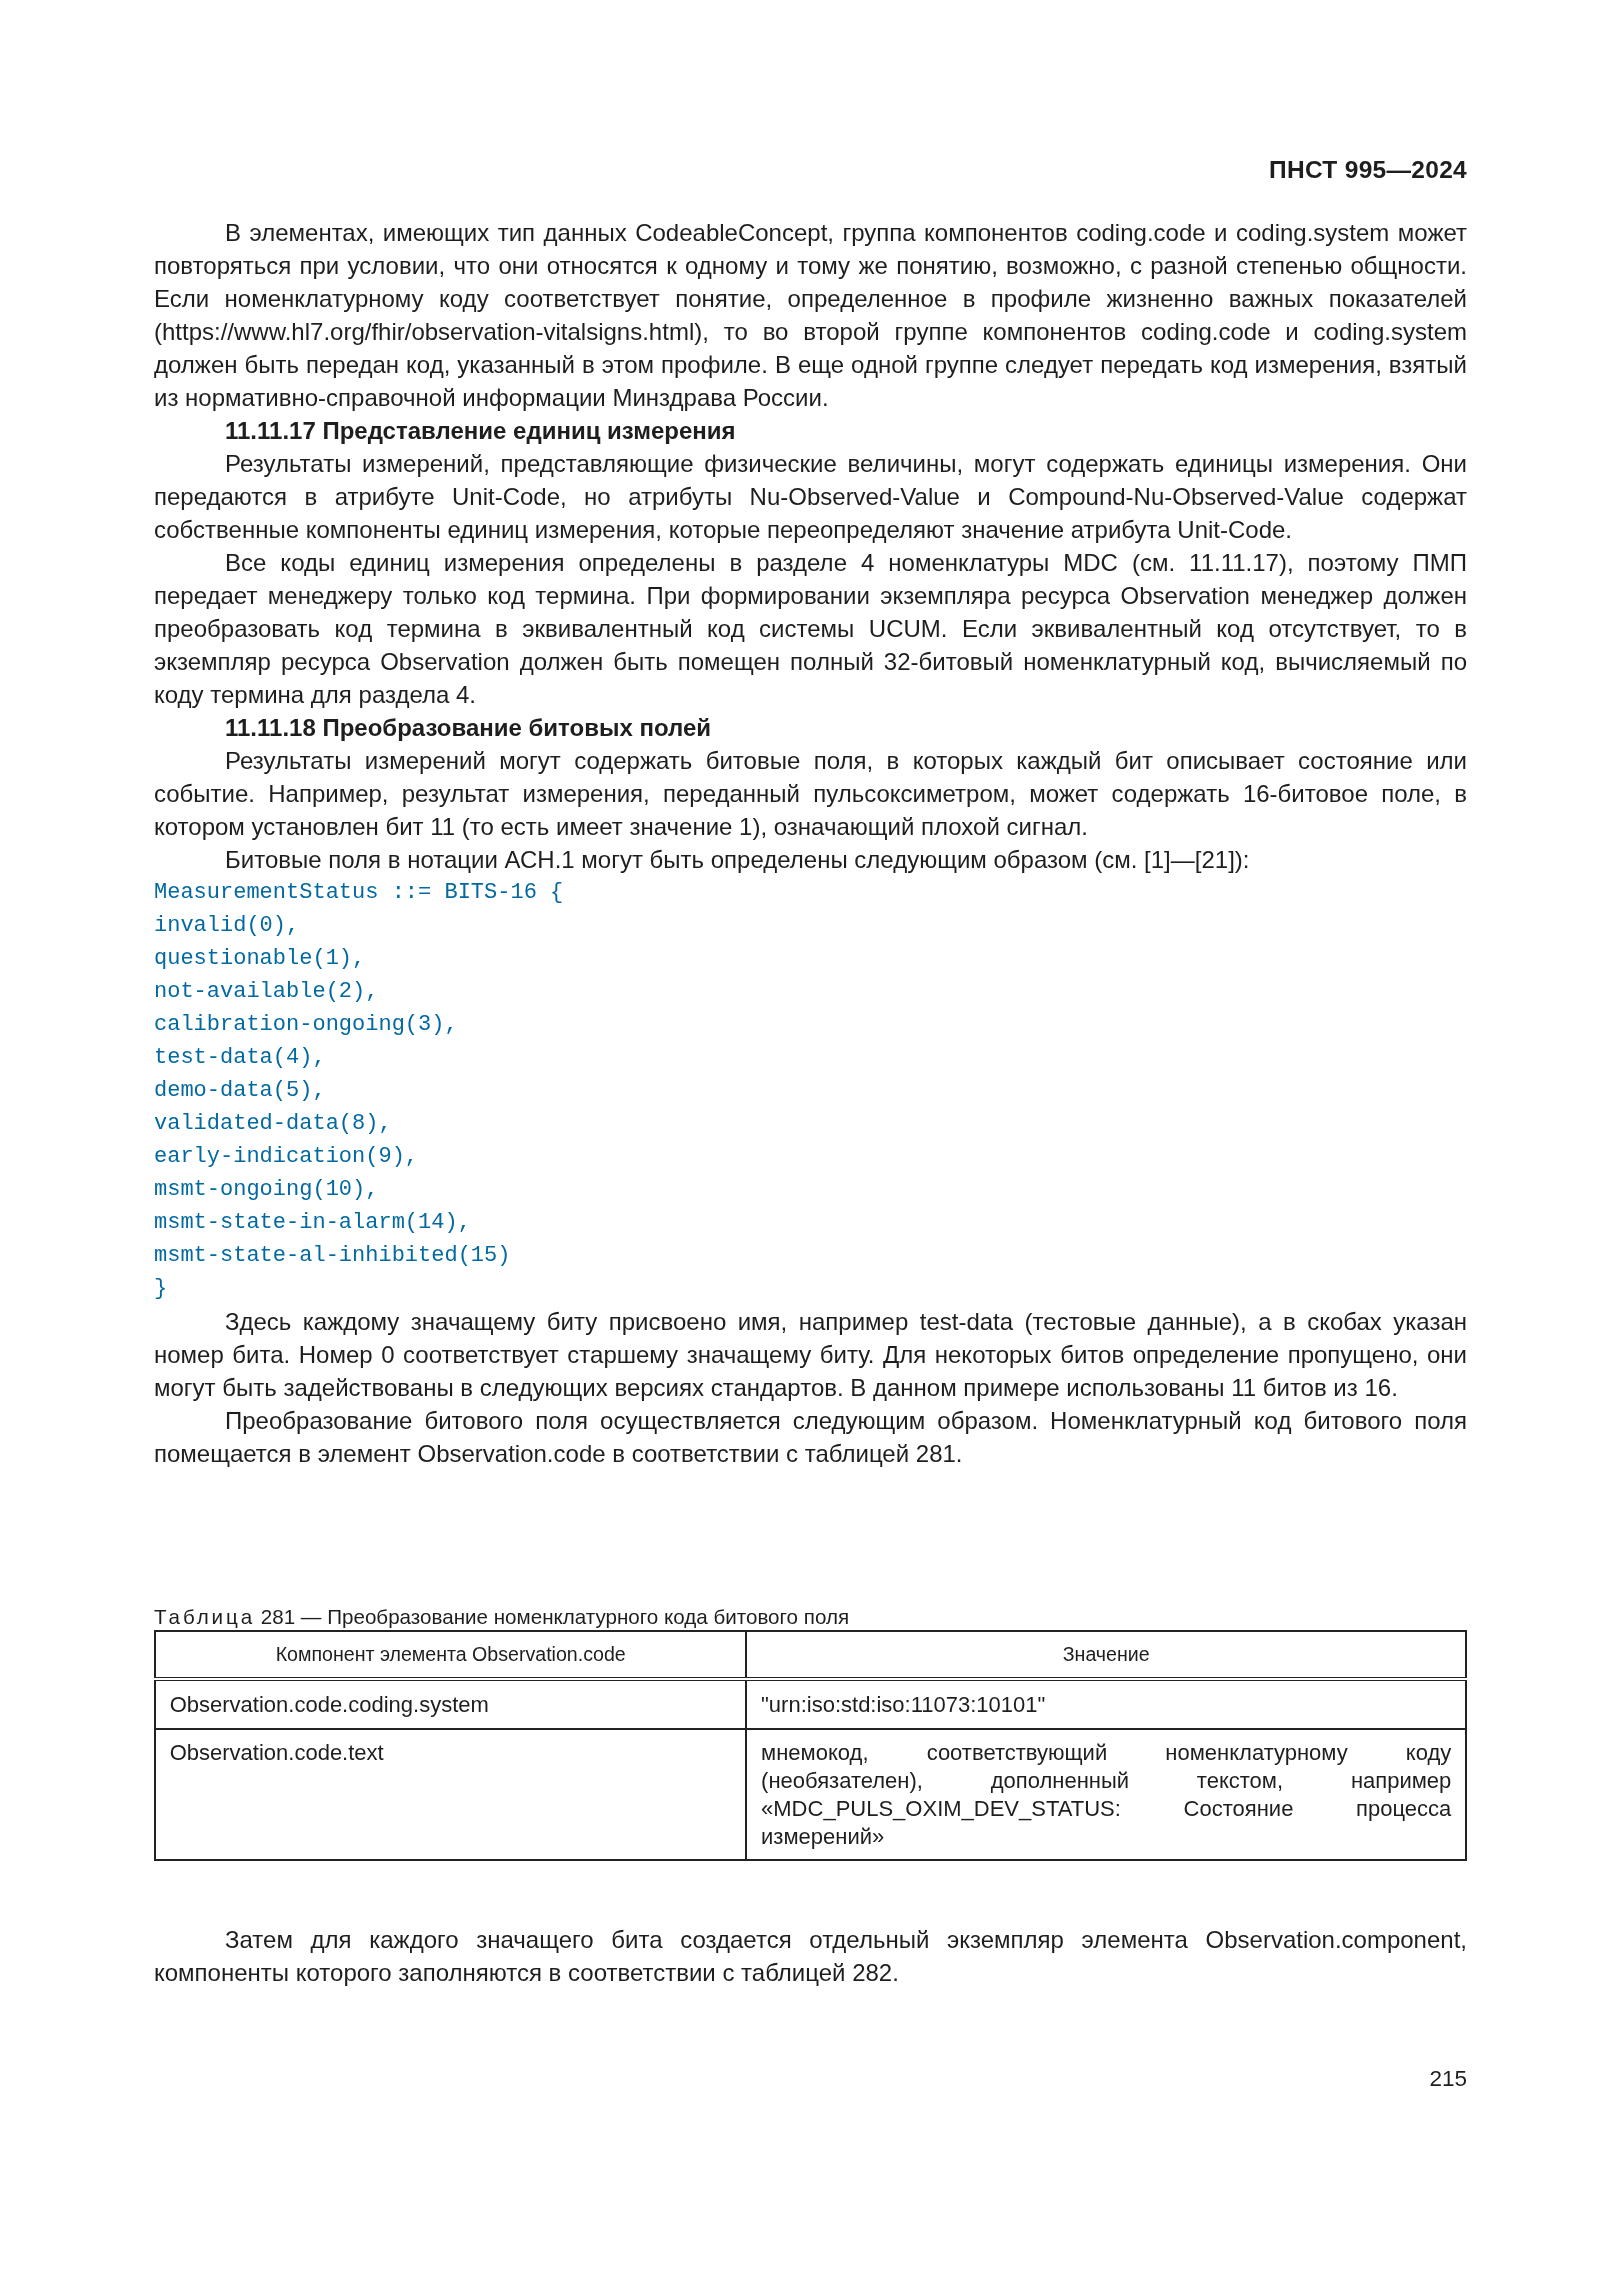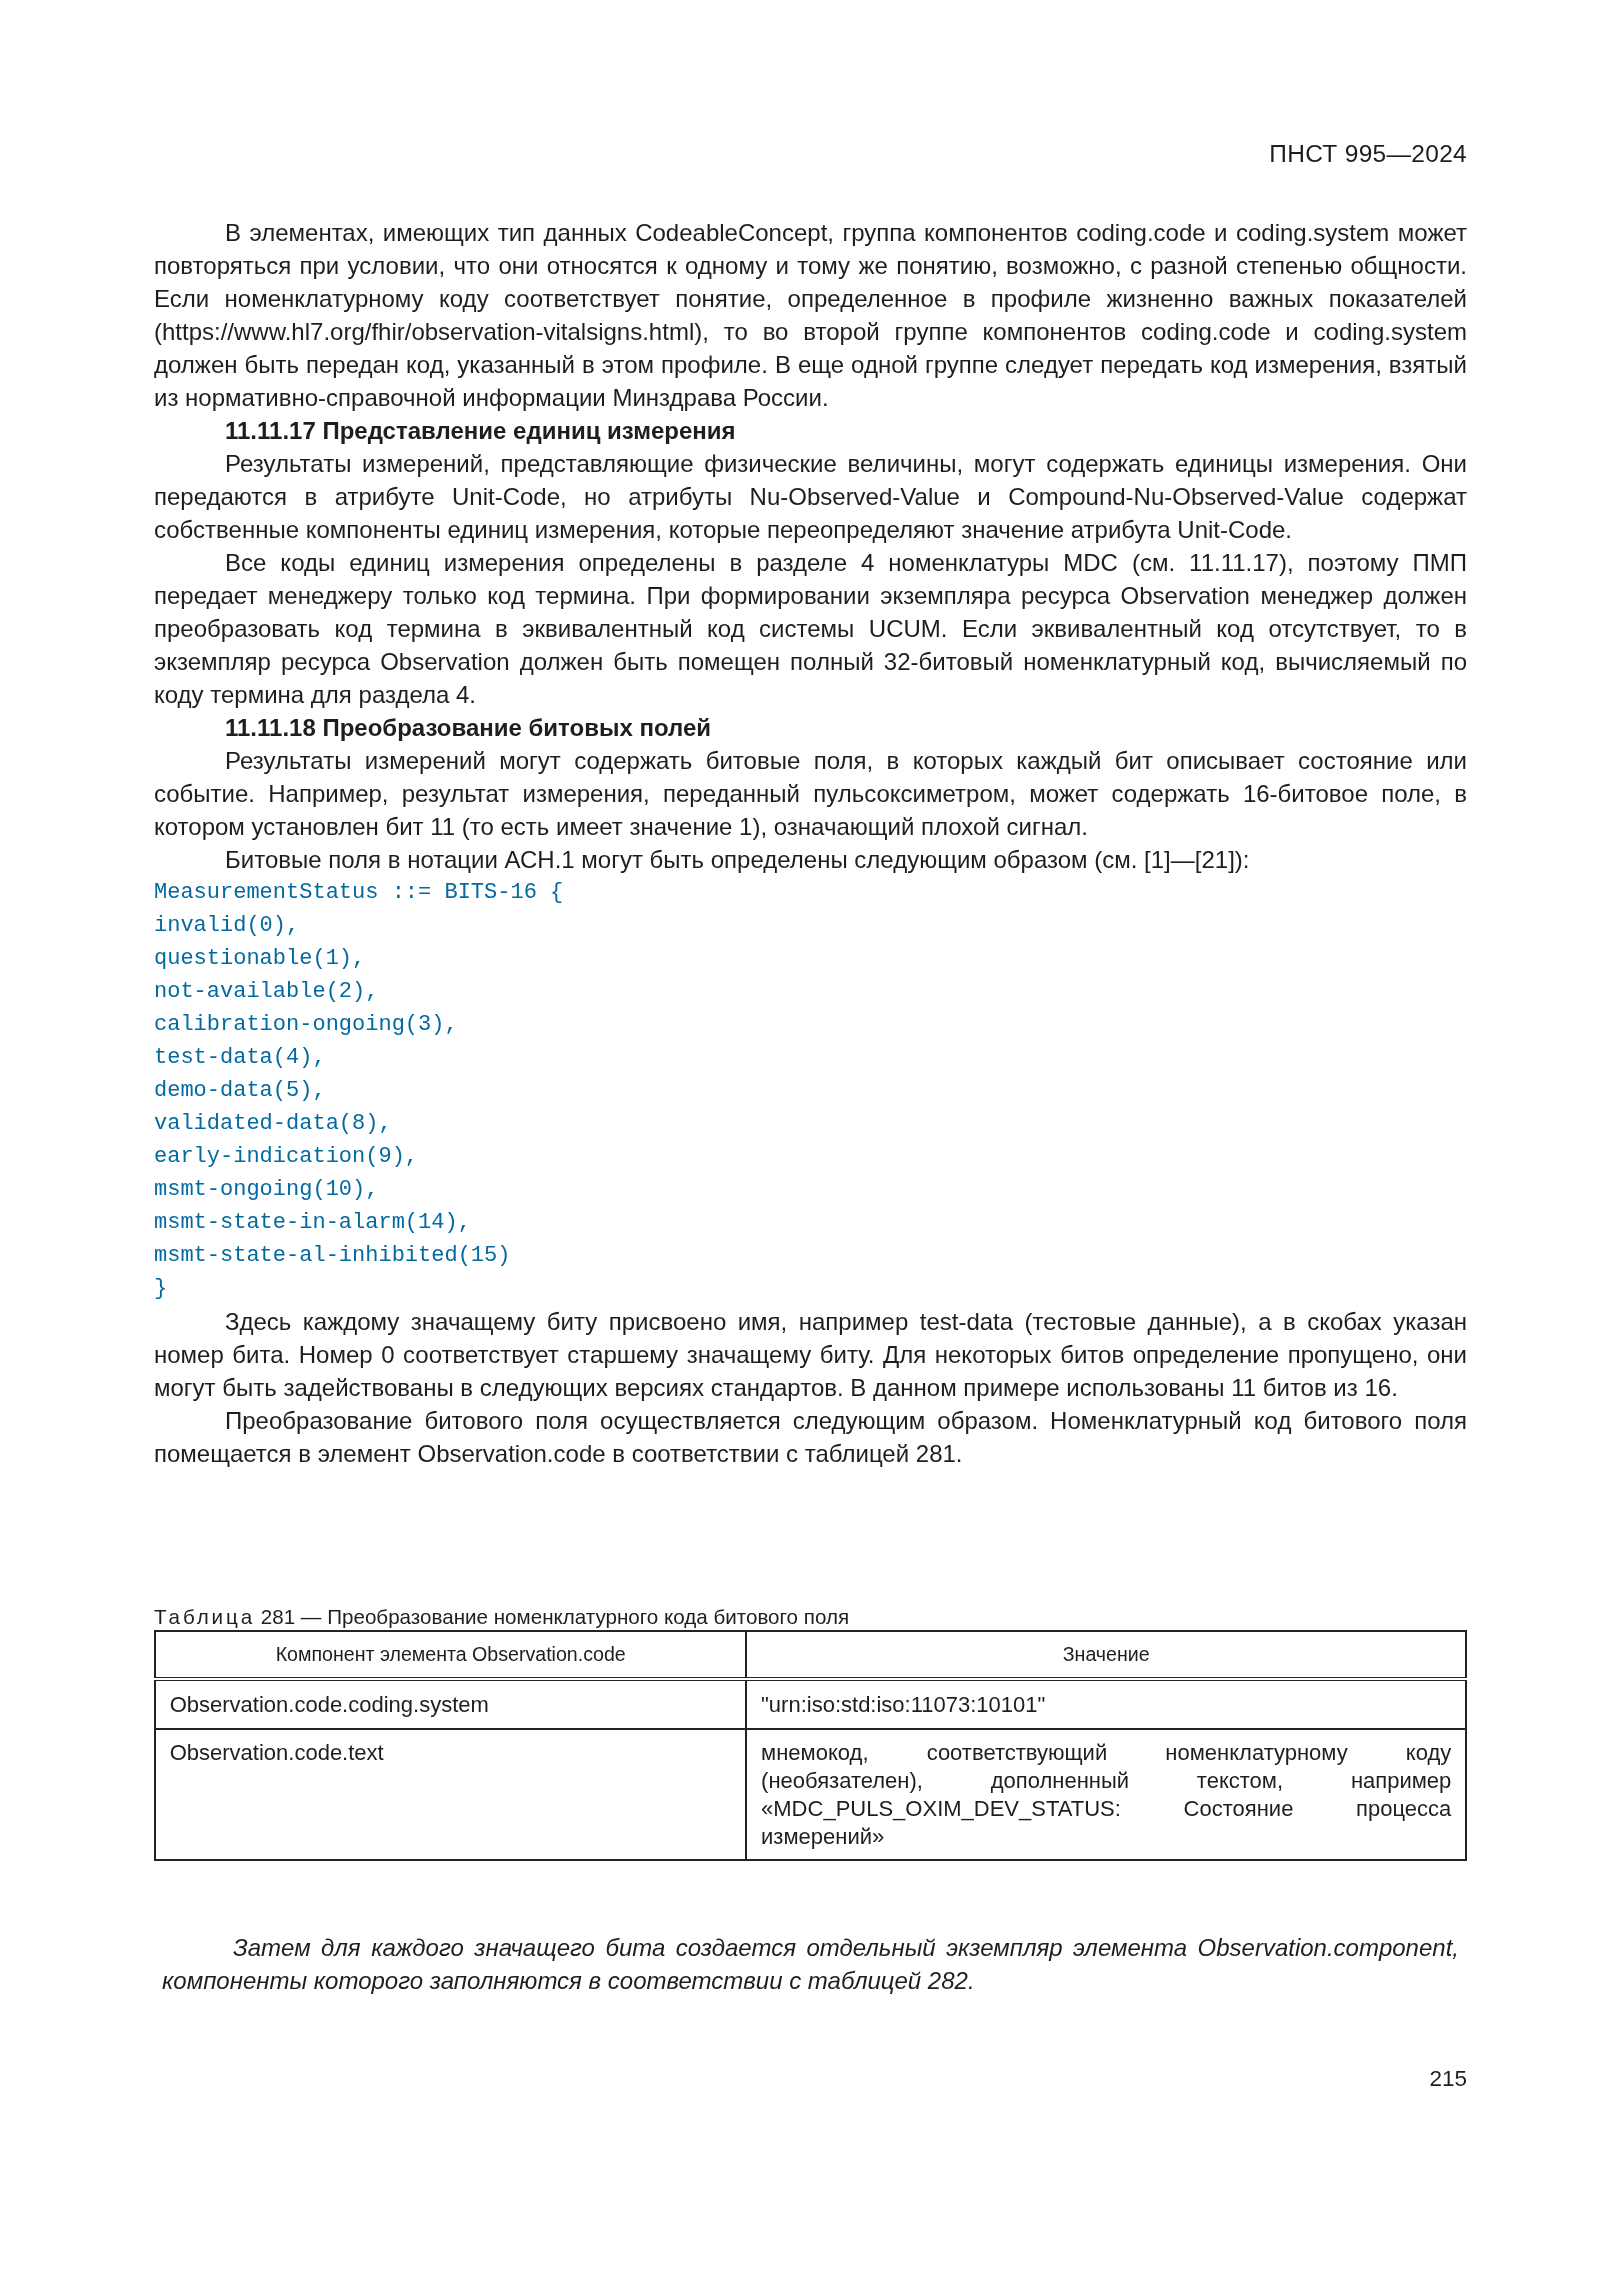--- a/index.html
+++ b/index.html
@@ -1,19 +1,19 @@
 <!DOCTYPE html>
 <html><head>
   <meta charset="utf-8">
   <style>
     html, body { margin: 0; padding: 0; background: #ffffff; }
     body { width: 1621px; height: 2293px; position: relative; overflow: hidden; color: #1e1e1e; }
     .std-header {
-      position: absolute; right: 154px; top: 140px;
-      font-family: "Liberation Sans", sans-serif; font-weight: normal; font-size: 24.5px; letter-spacing: 0.3px;
+      position: absolute; right: 154px; top: 156px;
+      font-family: "Liberation Sans", sans-serif; font-weight: bold; font-size: 24.5px; letter-spacing: 0.3px;
     }
     .body-text {
       position: absolute; left: 154px; top: 216px; width: 1313px;
       font-family: "Liberation Sans", sans-serif; font-size: 24px; line-height: 33px;
       text-align: justify;
     }
     .body-text p { margin: 0; text-indent: 71px; }
     .body-text h3 { margin: 0; font-size: 24px; font-weight: bold; text-indent: 71px; line-height: 33px; }
     pre.code {
       margin: 0; font-family: "Liberation Mono", monospace; font-size: 22px; line-height: 33px;
@@ -33,21 +33,21 @@
     table.t281 th { font-weight: normal; font-size: 19.6px; height: 43px; vertical-align: middle; text-align: center; border-bottom: 4.9px double #222; }
     table.t281 td { padding: 9.8px 13.7px 7.8px 13.7px; line-height: 28px; }
     table.t281 td.c1 { width: 562px; }
     table.t281 td.c2 { text-align: justify; }
     table.t281 tr.r1 td { height: 29px; }
     table.t281 tr.r2 td { height: 29px; border-top: 2.9px solid #222; }
     .after-table {
       position: absolute; left: 154px; top: 1923px; width: 1313px;
       font-family: "Liberation Sans", sans-serif; font-size: 24px; line-height: 33px; text-align: justify;
     }
-    .after-table p { margin: 8px; text-indent: 71px; font-style: italic; }
+    .after-table p { margin: 0; text-indent: 71px; }
     .page-number {
       position: absolute; right: 154px; top: 2066px;
       font-family: "Liberation Sans", sans-serif; font-size: 22.5px;
     }
   </style>
 </head>
 <body>
 
 <div class="std-header">ПНСТ 995—2024</div>
 

